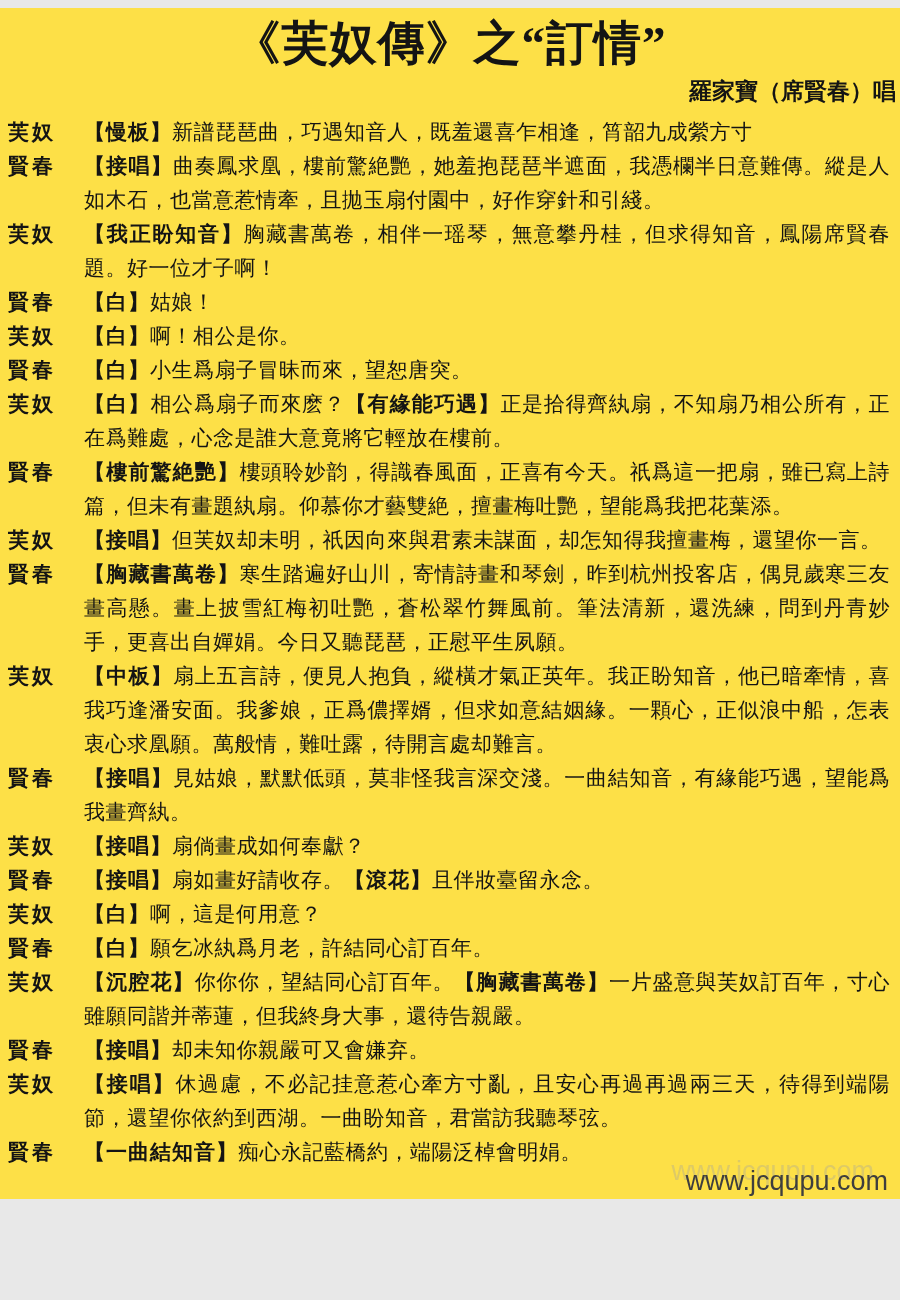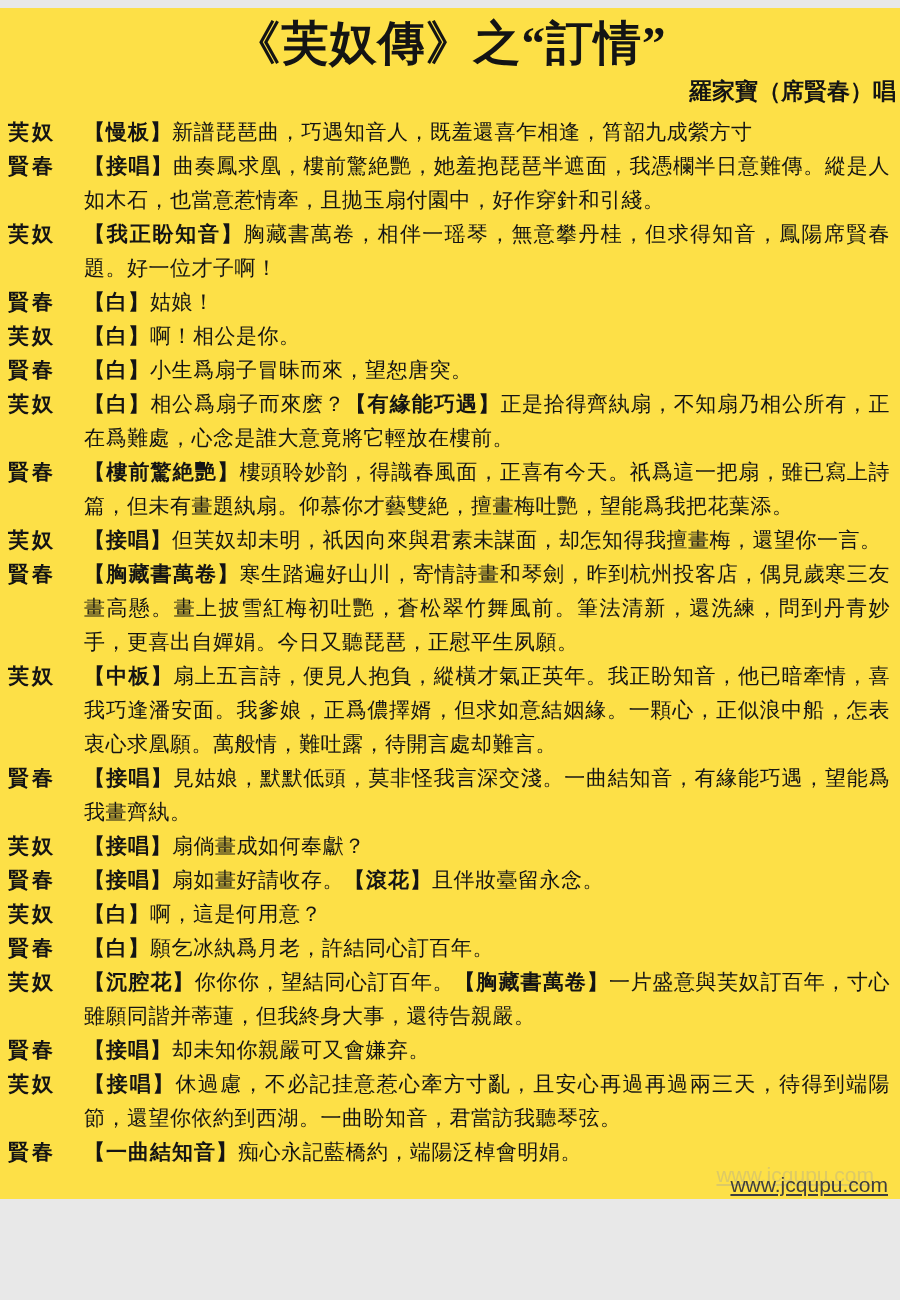--- a/index.html
+++ b/index.html
@@ -61,24 +61,23 @@
   }
   .line-text .tag {
     font-weight: bold;
     letter-spacing: 1px;
   }
   .watermark {
     position: absolute;
     right: 12px;
     bottom: 2px;
     font-family: "Liberation Sans", "DejaVu Sans", sans-serif;
-    font-size: 21px;
+    font-size: 27px;
     color: #3e3e3e;
     text-shadow: -14px -10px 0 rgba(160,160,160,0.35);
-    text-decoration: underline;
   }
 </style>
 </head>
 <body>
 
 <div class="page">
 
   <h1 class="title">《芙奴傳》之“訂情”</h1>
 
   <div class="credits">

